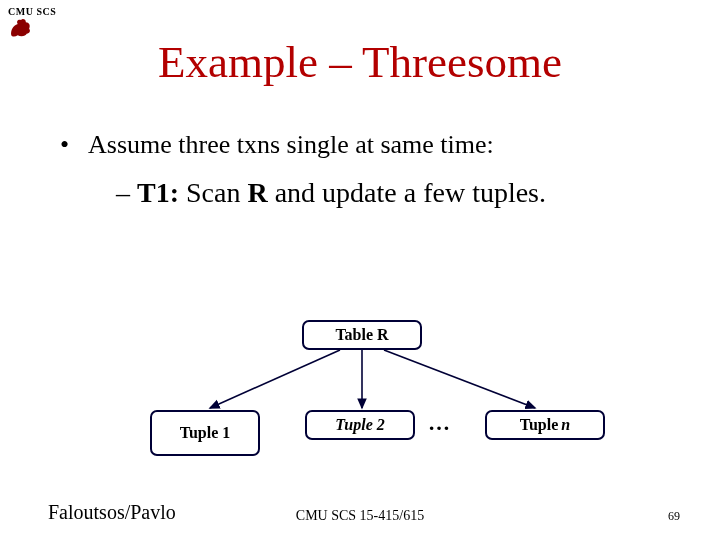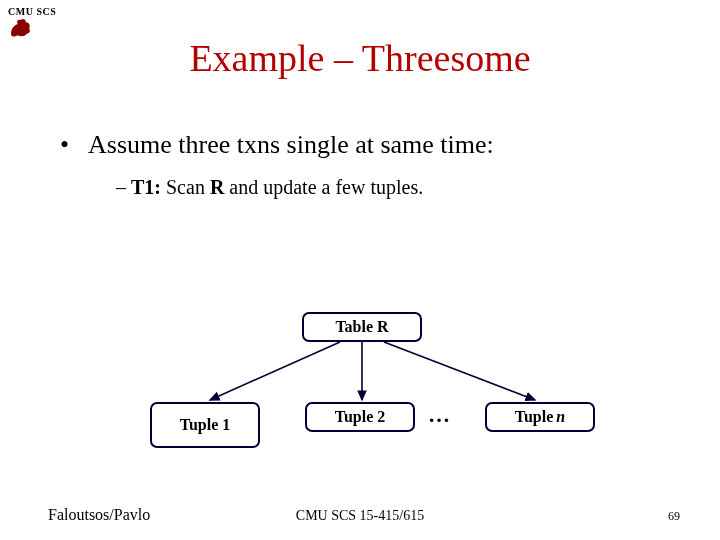--- a/index.html
+++ b/index.html
@@ -28,21 +28,21 @@
   .griffin {
     width: 26px;
     height: 22px;
   }
   .title {
     position: absolute;
     top: 36px;
     left: 0;
     width: 100%;
     text-align: center;
-    font-size: 38px;
+    font-size: 45px;
     color: #b30000;
   }
   .content {
     position: absolute;
     top: 130px;
     left: 60px;
     right: 40px;
   }
   .bullet-row {
     display: flex;
@@ -51,48 +51,48 @@
     margin-bottom: 14px;
   }
   .bullet-dot {
     width: 28px;
     flex: 0 0 28px;
   }
   .sub-list {
     margin-left: 56px;
   }
   .sub-row {
-    font-size: 20px;
+    font-size: 28px;
     line-height: 1.35;
   }
   .sub-row .bold { font-weight: bold; }
 
   .diagram {
     position: absolute;
-    top: 312px;
+    top: 320px;
     left: 0;
     width: 720px;
     height: 150px;
   }
   .box {
     position: absolute;
     border: 2px solid #000036;
     border-radius: 7px;
     background: #fff;
     font-weight: bold;
     font-size: 16px;
     display: flex;
     align-items: center;
     justify-content: center;
     padding: 6px 10px;
   }
   .box.table-r { top: 0; left: 302px; width: 120px; height: 30px; }
   .box.tuple1  { top: 90px; left: 150px; width: 110px; height: 46px; }
-  .box.tuple2  { top: 90px; left: 305px; width: 110px; height: 30px; }
-  .box.tuplen  { top: 90px; left: 485px; width: 110px; height: 30px; }
+  .box.tuple2  { top: 90px; left: 305px; width: 110px; height: 30px; font-style: italic; }
+  .box.tuplen  { top: 90px; left: 485px; width: 120px; height: 30px; }
   .tuplen .em { font-style: italic; font-weight: bold; margin-left: 3px;}
   .dots {
     position: absolute;
     top: 90px;
     left: 428px;
     font-size: 22px;
     font-weight: bold;
     letter-spacing: 2px;
   }
   svg.arrows {
@@ -101,21 +101,21 @@
     left: 0;
     width: 720px;
     height: 150px;
     pointer-events: none;
   }
 
   .footer-left {
     position: absolute;
     bottom: 16px;
     left: 48px;
-    font-size: 16px;
+    font-size: 20px;
   }
   .footer-center {
     position: absolute;
     bottom: 16px;
     left: 0;
     width: 100%;
     text-align: center;
     font-size: 14px;
     margin-top: 44px;
   }

